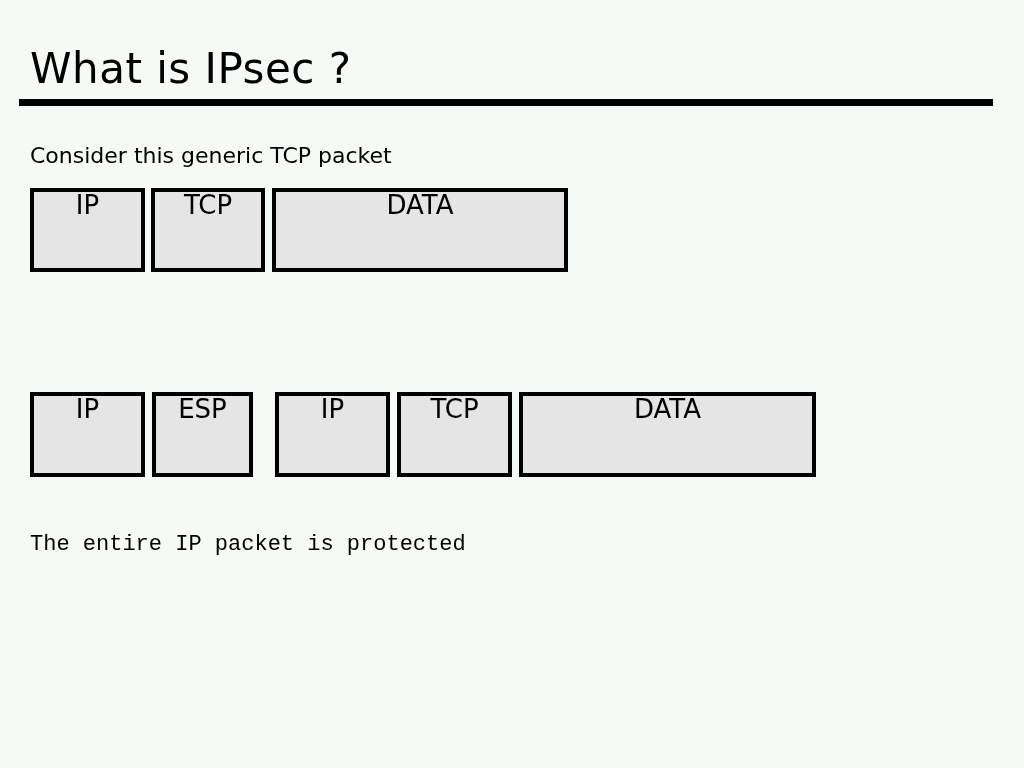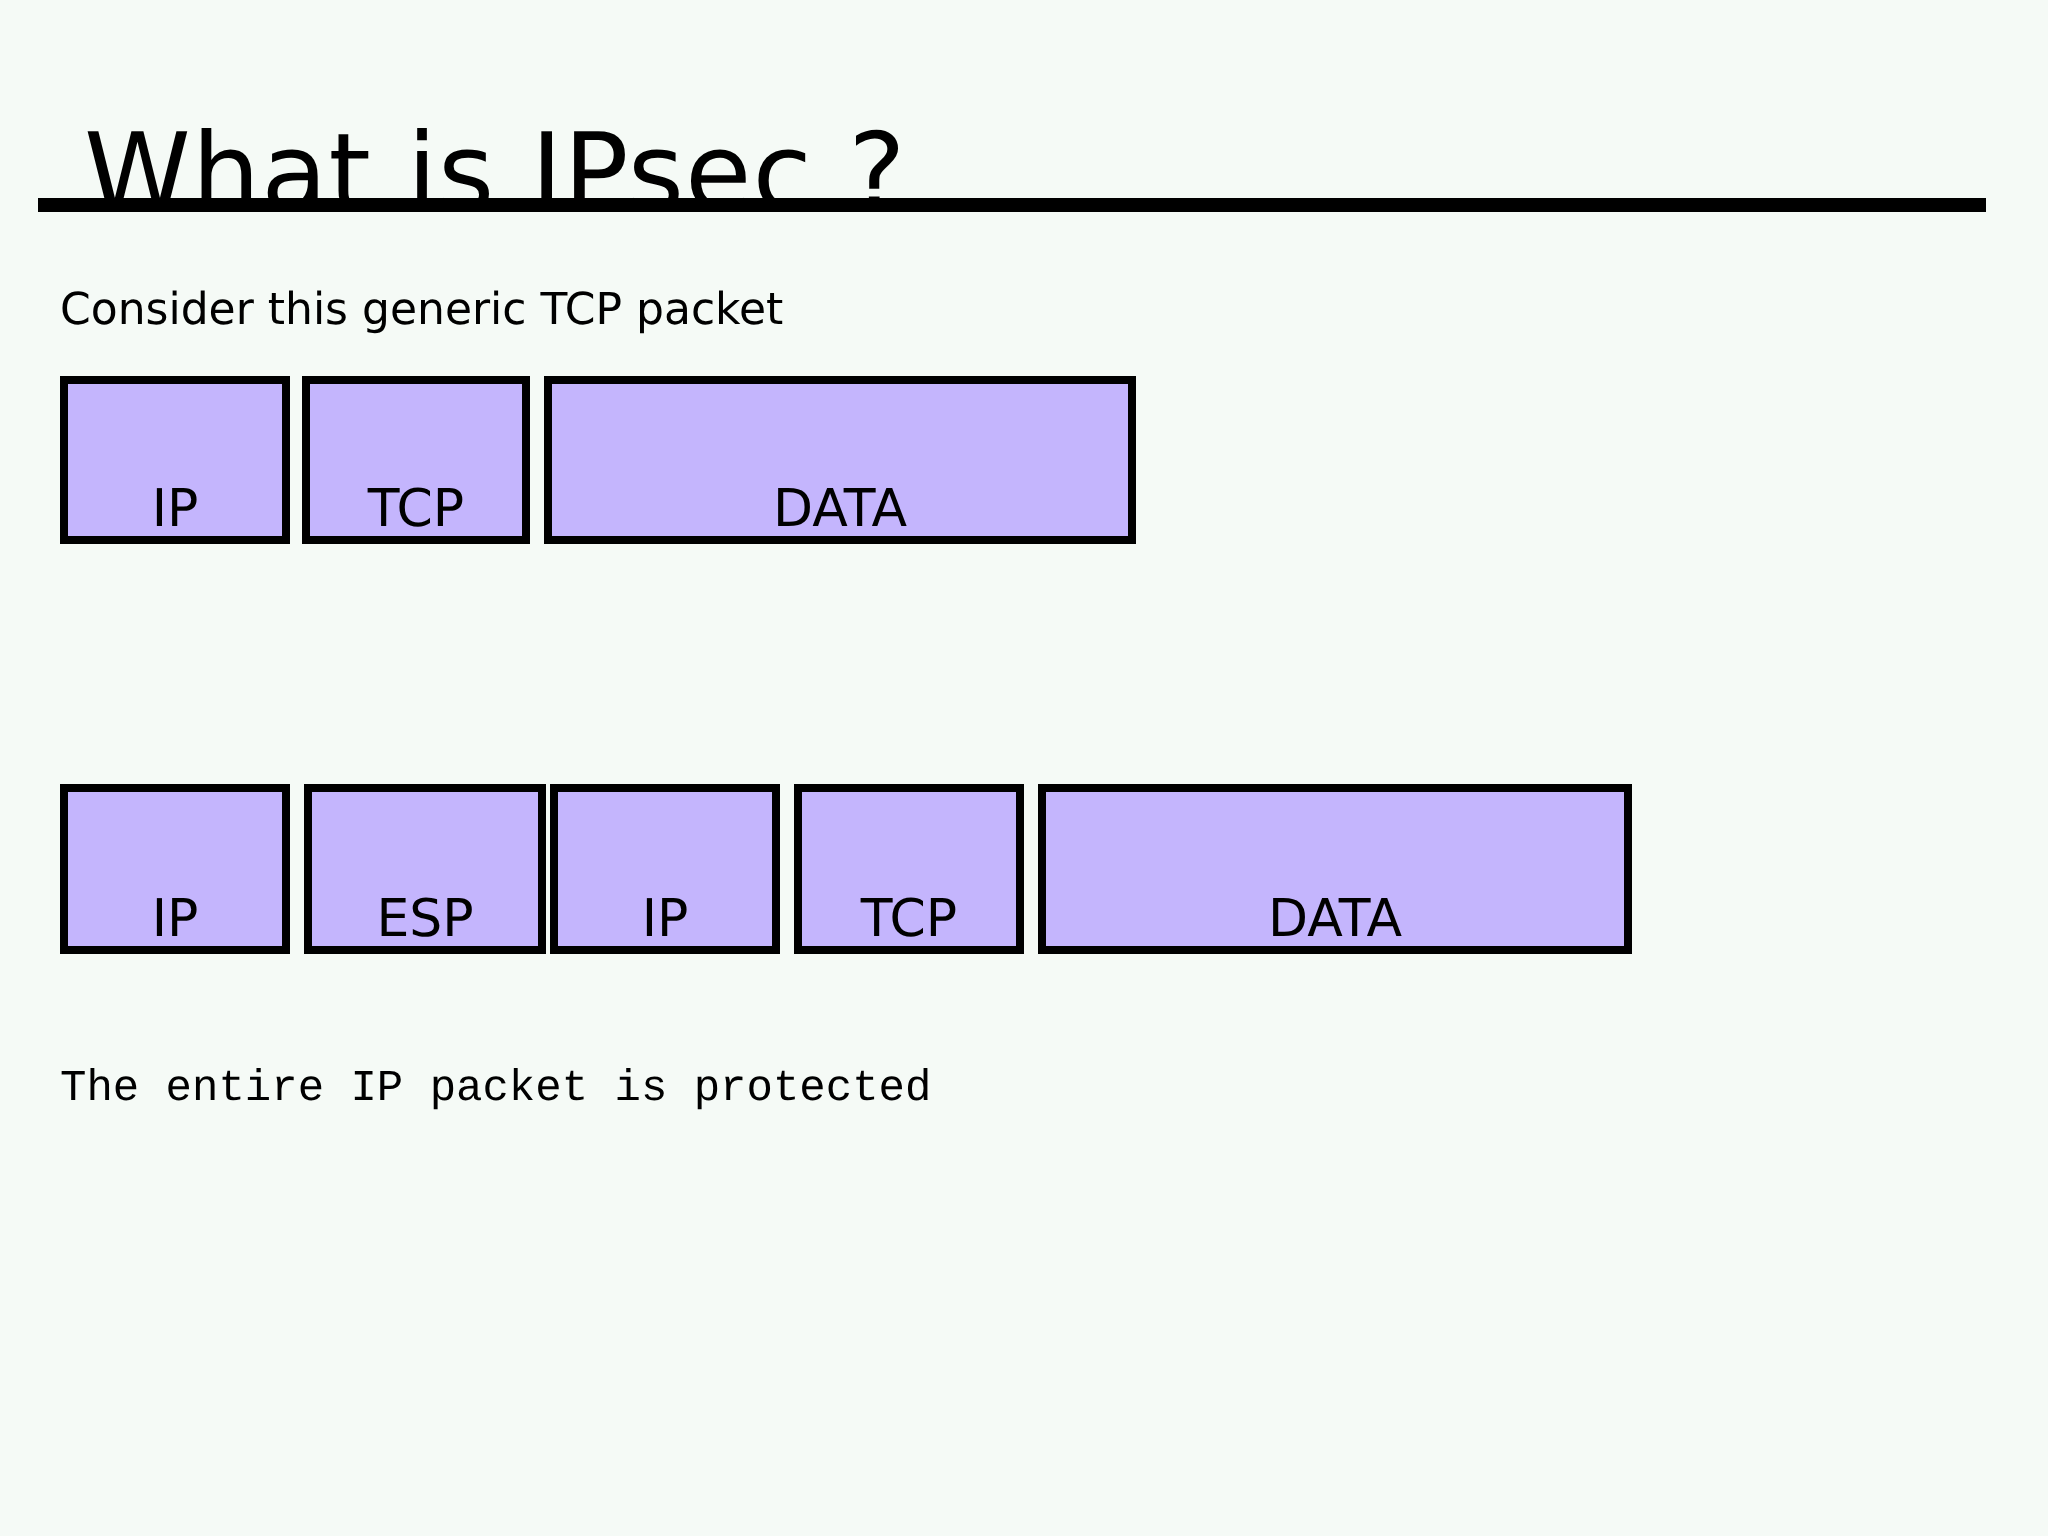--- a/index.html
+++ b/index.html
@@ -17,22 +17,22 @@
   .slide {
     position: relative;
     width: 1024px;
     height: 768px;
     background: #f5faf6;
   }
   .title {
     position: absolute;
     left: 30px;
     top: 47px;
-    margin: 12px;
-    font-size: 54px;
+    margin: 0;
+    font-size: 42px;
     font-weight: normal;
     line-height: 1.05;
     letter-spacing: 0.5px;
     white-space: nowrap;
   }
   .rule {
     position: absolute;
     left: 19px;
     top: 99px;
     width: 974px;
@@ -47,39 +47,39 @@
     line-height: 1.1;
     white-space: nowrap;
   }
   .caption-generic   { top: 144px; }
   .caption-tunnel    { top: 347px; }
   .caption-protected { top: 533px; font-family: Liberation Mono, monospace; }
   .seg {
     position: absolute;
     box-sizing: border-box;
     border: 4px solid #000000;
-    background: #c4b5fd;
+    background: #e5e5e5;
     display: flex;
-    align-items: flex-end;
+    align-items: flex-start;
     justify-content: center;
   }
   .seg span {
     font-size: 26px;
     line-height: 1;
     white-space: nowrap;
   }
   
   .r1 { top: 188px; height: 84px; }
   .r1.s0 { left: 30px;  width: 115px; }
   .r1.s1 { left: 151px; width: 114px; }
   .r1.s2 { left: 272px; width: 296px; }
   
   .r2 { top: 392px; height: 85px; }
   .r2.s0 { left: 30px;  width: 115px; }
-  .r2.s1 { left: 152px; width: 121px; }
+  .r2.s1 { left: 152px; width: 101px; }
   .r2.s2 { left: 275px; width: 115px; }
   .r2.s3 { left: 397px; width: 115px; }
   .r2.s4 { left: 519px; width: 297px; }
 </style>
 </head>
 <body>
 
 <div class="slide">
 
   <h1 class="title">What is IPsec ?</h1>

